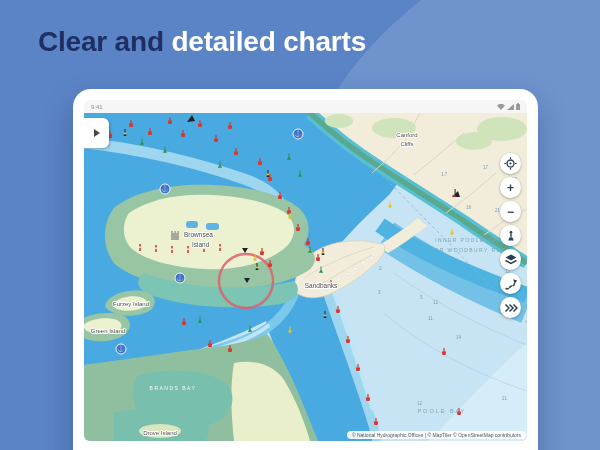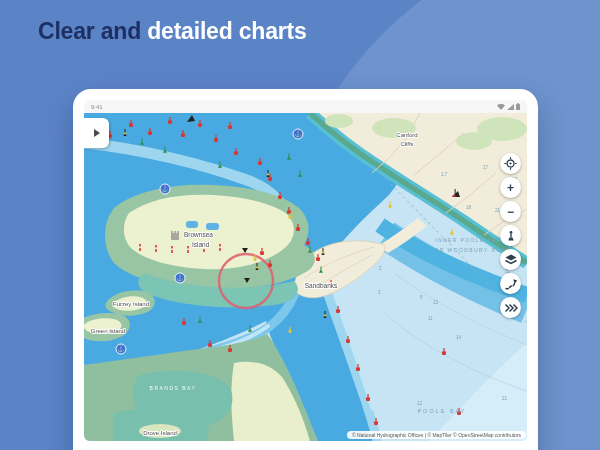--- a/index.html
+++ b/index.html
@@ -1,20 +1,20 @@
 <!DOCTYPE html>
 <html><head>
 <meta charset="utf-8">
 <style>
   html,body{margin:0;padding:0;}
   .stage{position:relative;width:600px;height:450px;background:#5b84c7;overflow:hidden;
          font-family:"Liberation Sans",sans-serif;}
   .bg-circle{position:absolute;left:272px;top:-78px;width:760px;height:760px;border-radius:50%;
              background:rgba(255,255,255,0.12);}
-  .hero-title{position:absolute;left:38px;top:18px;margin:0;font-size:23px;font-weight:700;
+  .hero-title{position:absolute;left:38px;top:26px;margin:0;font-size:28px;font-weight:700;
               letter-spacing:-0.2px;color:#ffffff;}
   .hero-title .t-dark{color:#1e2f63;}
   
   .tablet{position:absolute;left:73px;top:89px;width:465px;height:395px;background:#ffffff;
           border-radius:18px;box-shadow:0 14px 30px rgba(10,30,70,.28);}
   .screen{position:absolute;left:11px;top:11px;width:443px;height:341px;border-radius:6px;
           overflow:hidden;background:#f6f6f6;}
   .statusbar{height:13px;background:#f6f6f6;display:flex;align-items:center;
              justify-content:space-between;padding:0 7px;font-size:6px;color:#8d8d8d;}
   .sb-icons{display:flex;align-items:center;gap:2px;}

